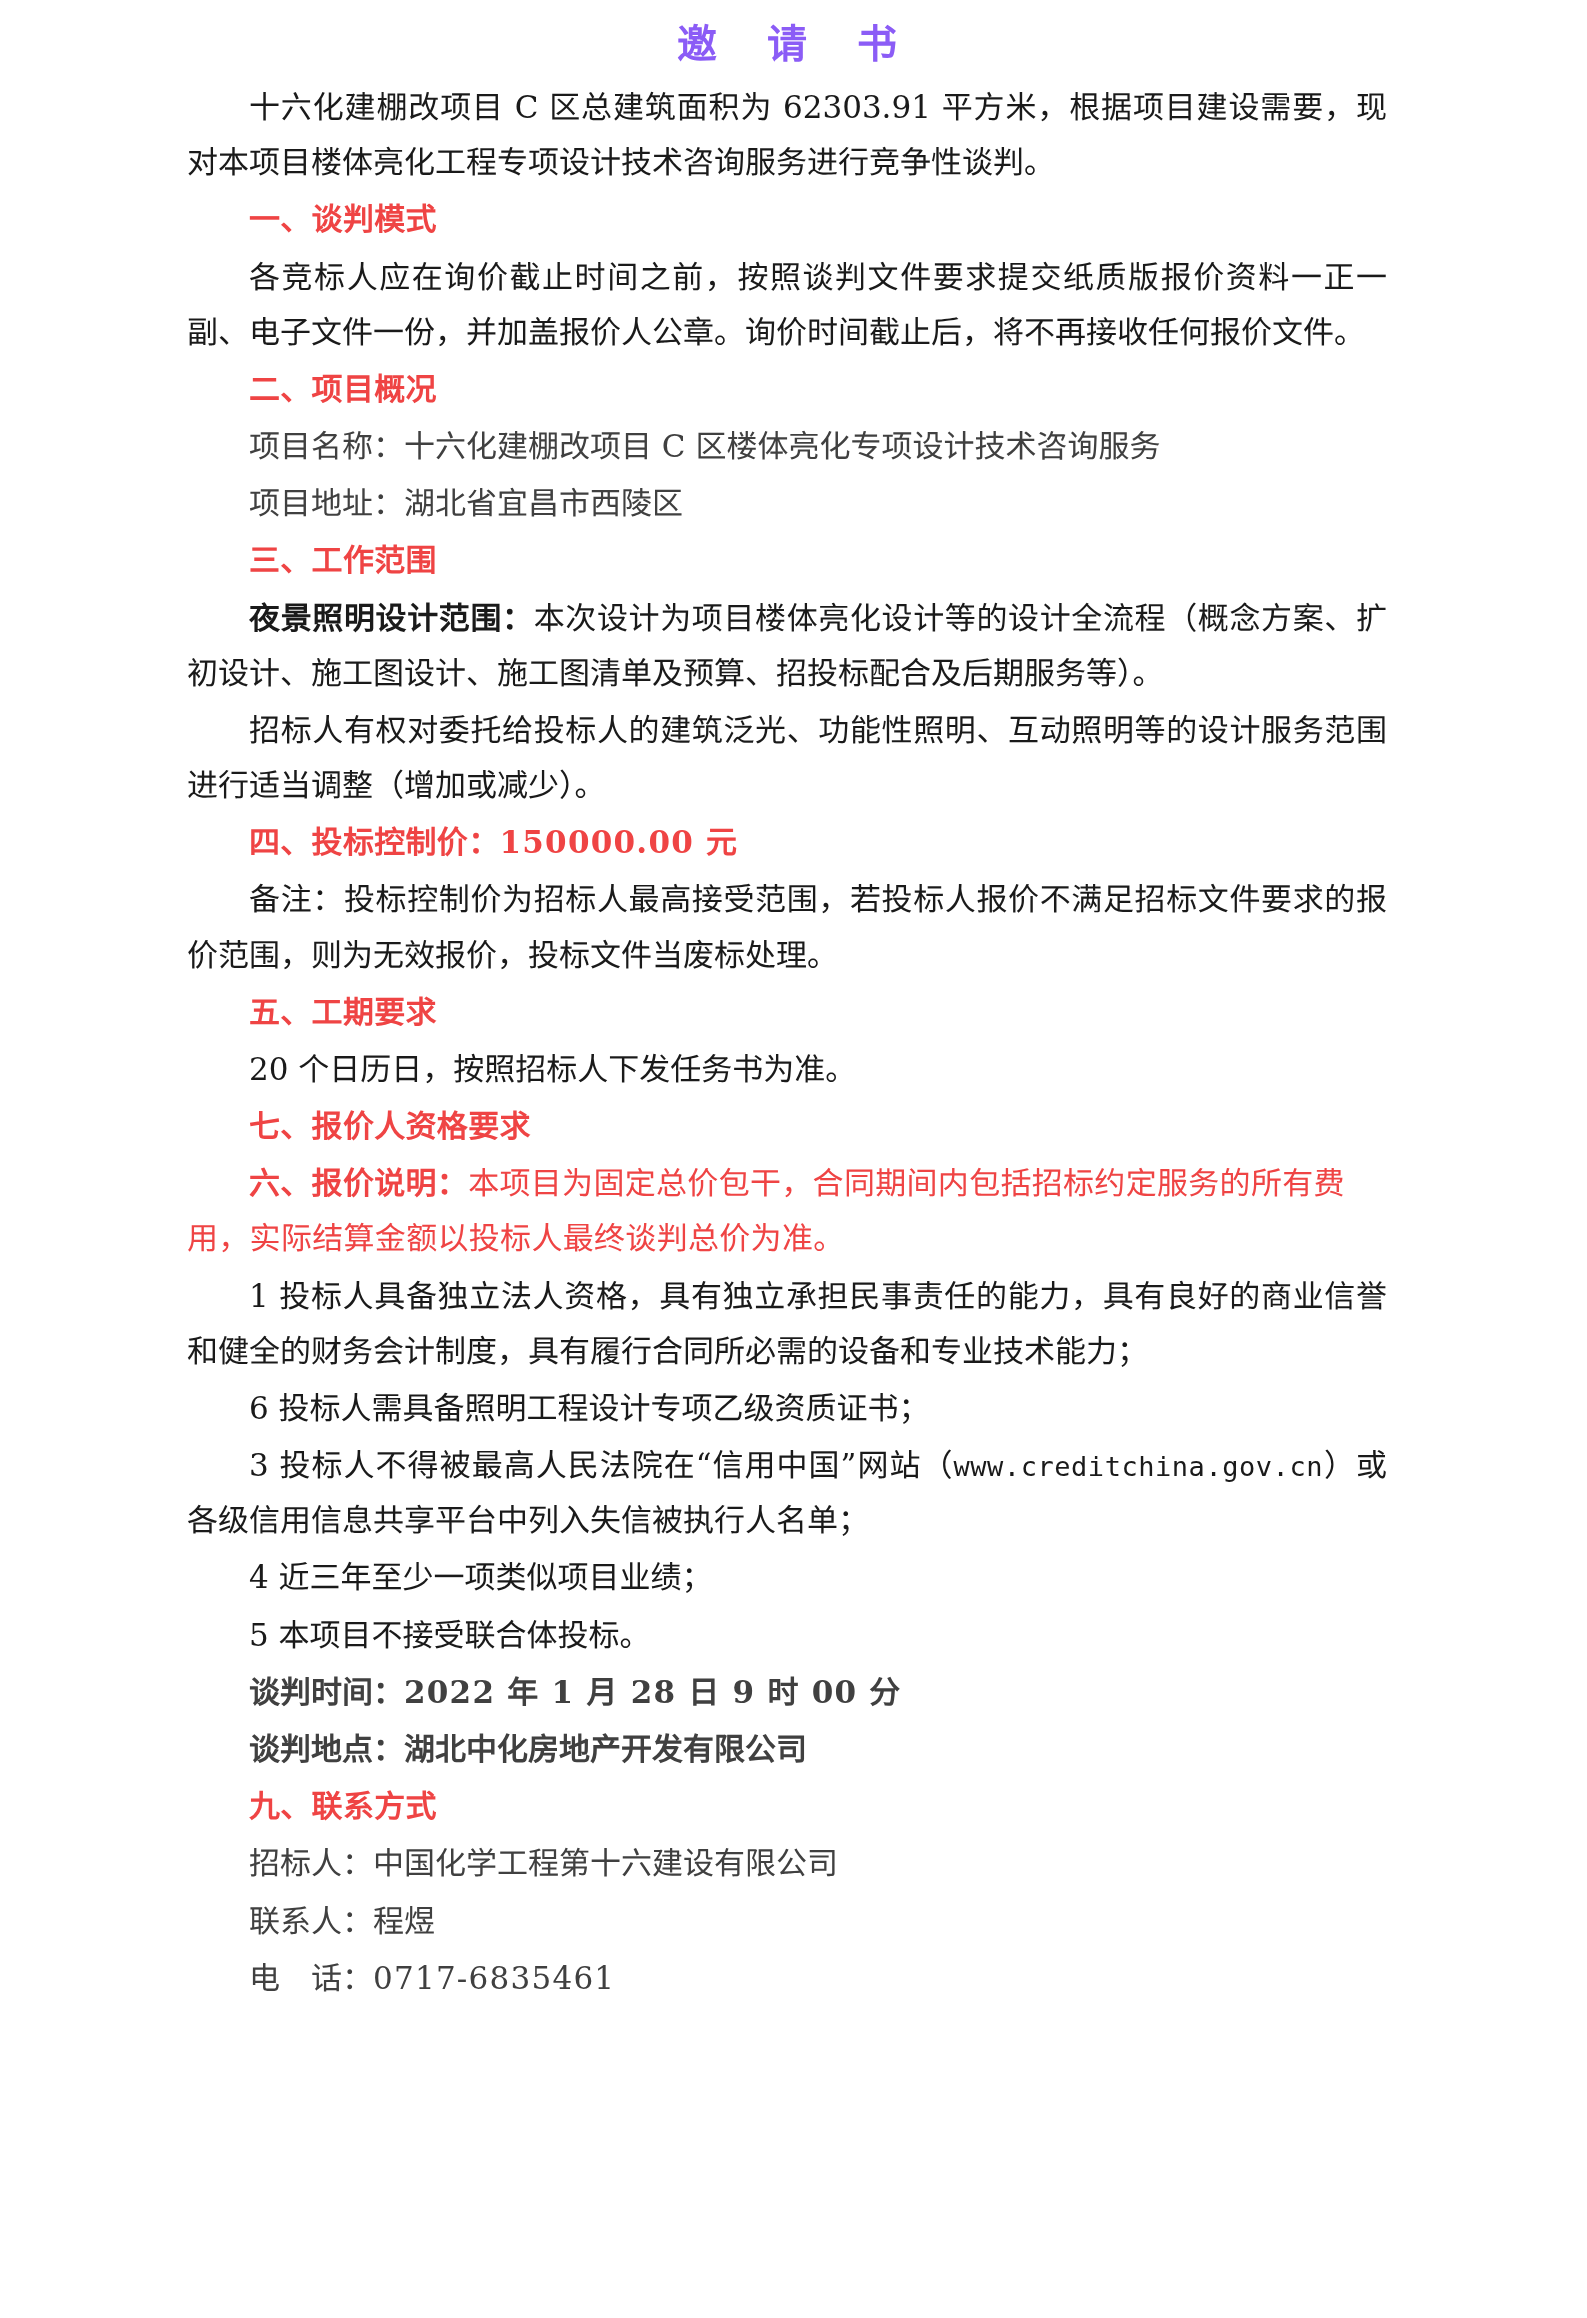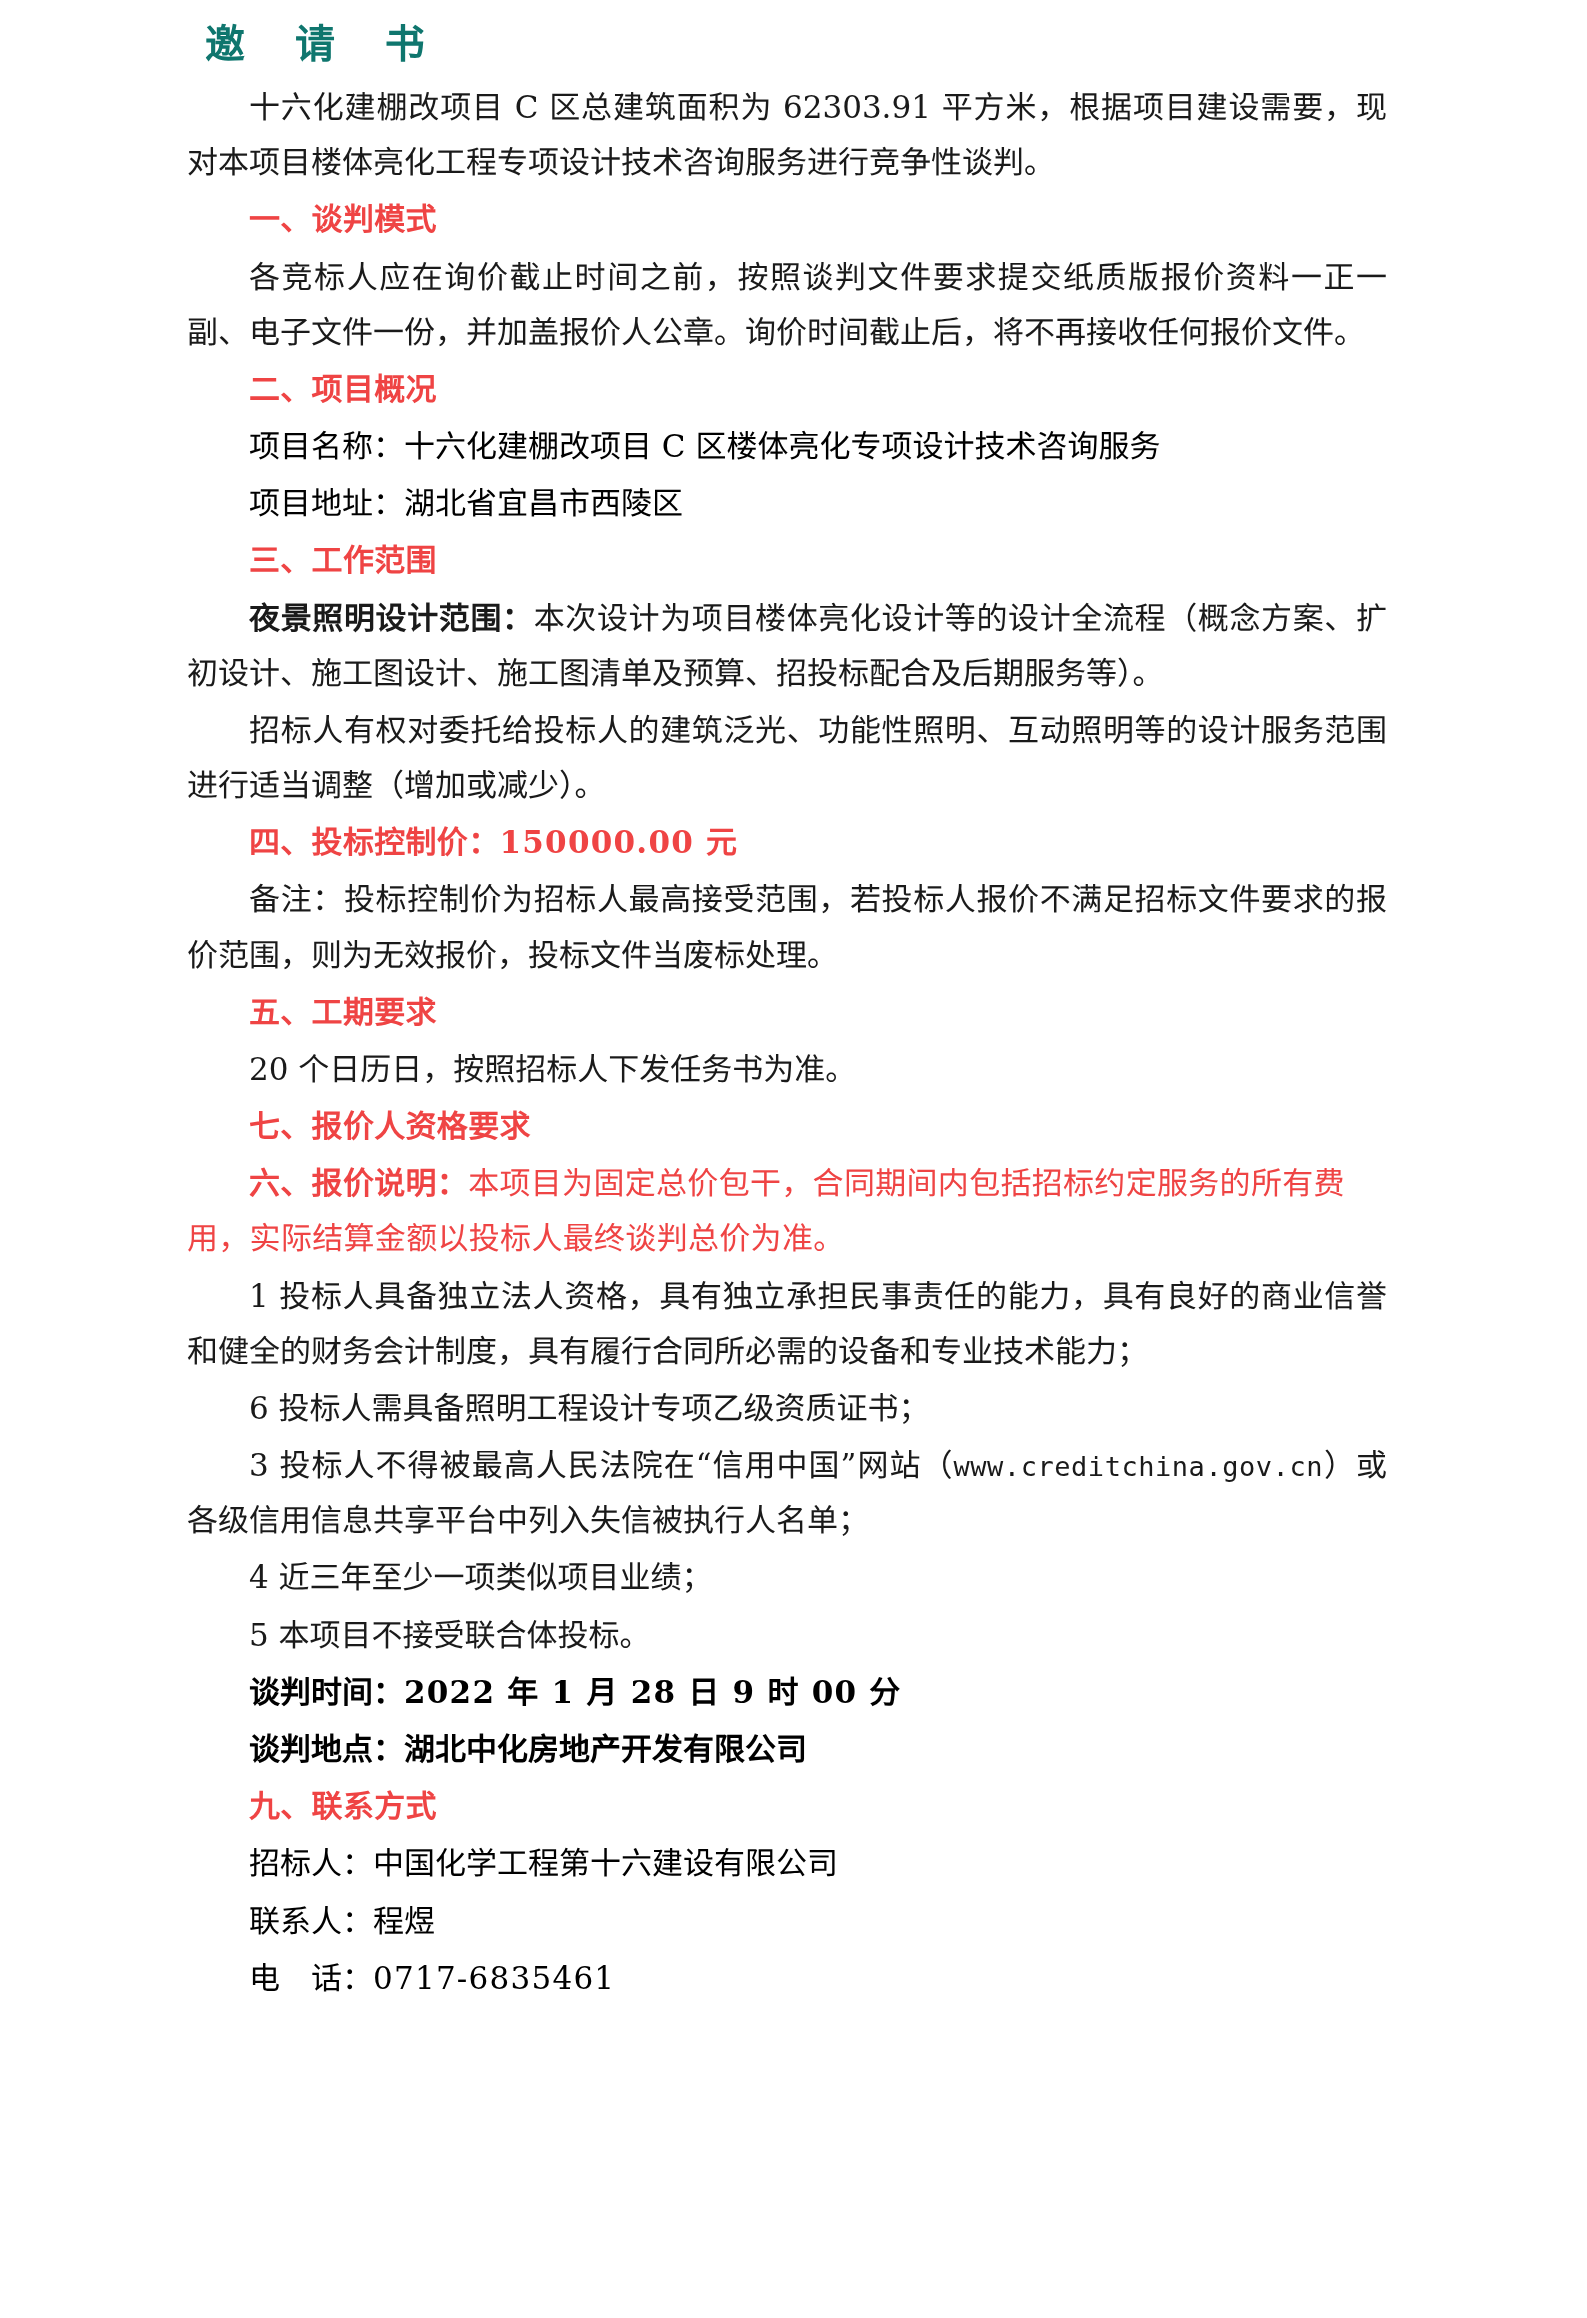--- a/index.html
+++ b/index.html
@@ -22,28 +22,28 @@
     padding: 0;
     overflow: hidden;
   }
   .content {
     position: absolute;
     left: 187px;
     top: 0px;
     width: 1200px;
   }
   .doc-title {
-    text-align: left;
+    text-align: center;
     font-size: 40px;
     font-weight: bold;
     letter-spacing: 0.45em;
     text-indent: 0.45em;
     margin: 14px 0 6px 0;
     line-height: 1.5;
-    color: #0f766e;
+    color: #8b5cf6;
   }
   
   p.para {
     font-size: 31px;
     line-height: 1.78;
     margin: 0 0 2px 0;
     text-align: justify;
     text-justify: inter-ideograph;
     text-indent: 2em;
     color: #1a1a1a;
@@ -72,21 +72,21 @@
   p.para .lead-bold {
     font-weight: bold;
   }
   
   p.sub {
     font-size: 31px;
     line-height: 1.78;
     margin: 0 0 2px 0;
     text-indent: 2em;
     text-align: left;
-    color: #000000;
+    color: #404040;
   }
   p.sub.bold {
     font-weight: bold;
   }
   p.item {
     font-size: 31px;
     line-height: 1.78;
     margin: 0 0 2px 0;
     text-indent: 2em;
     text-align: justify;

